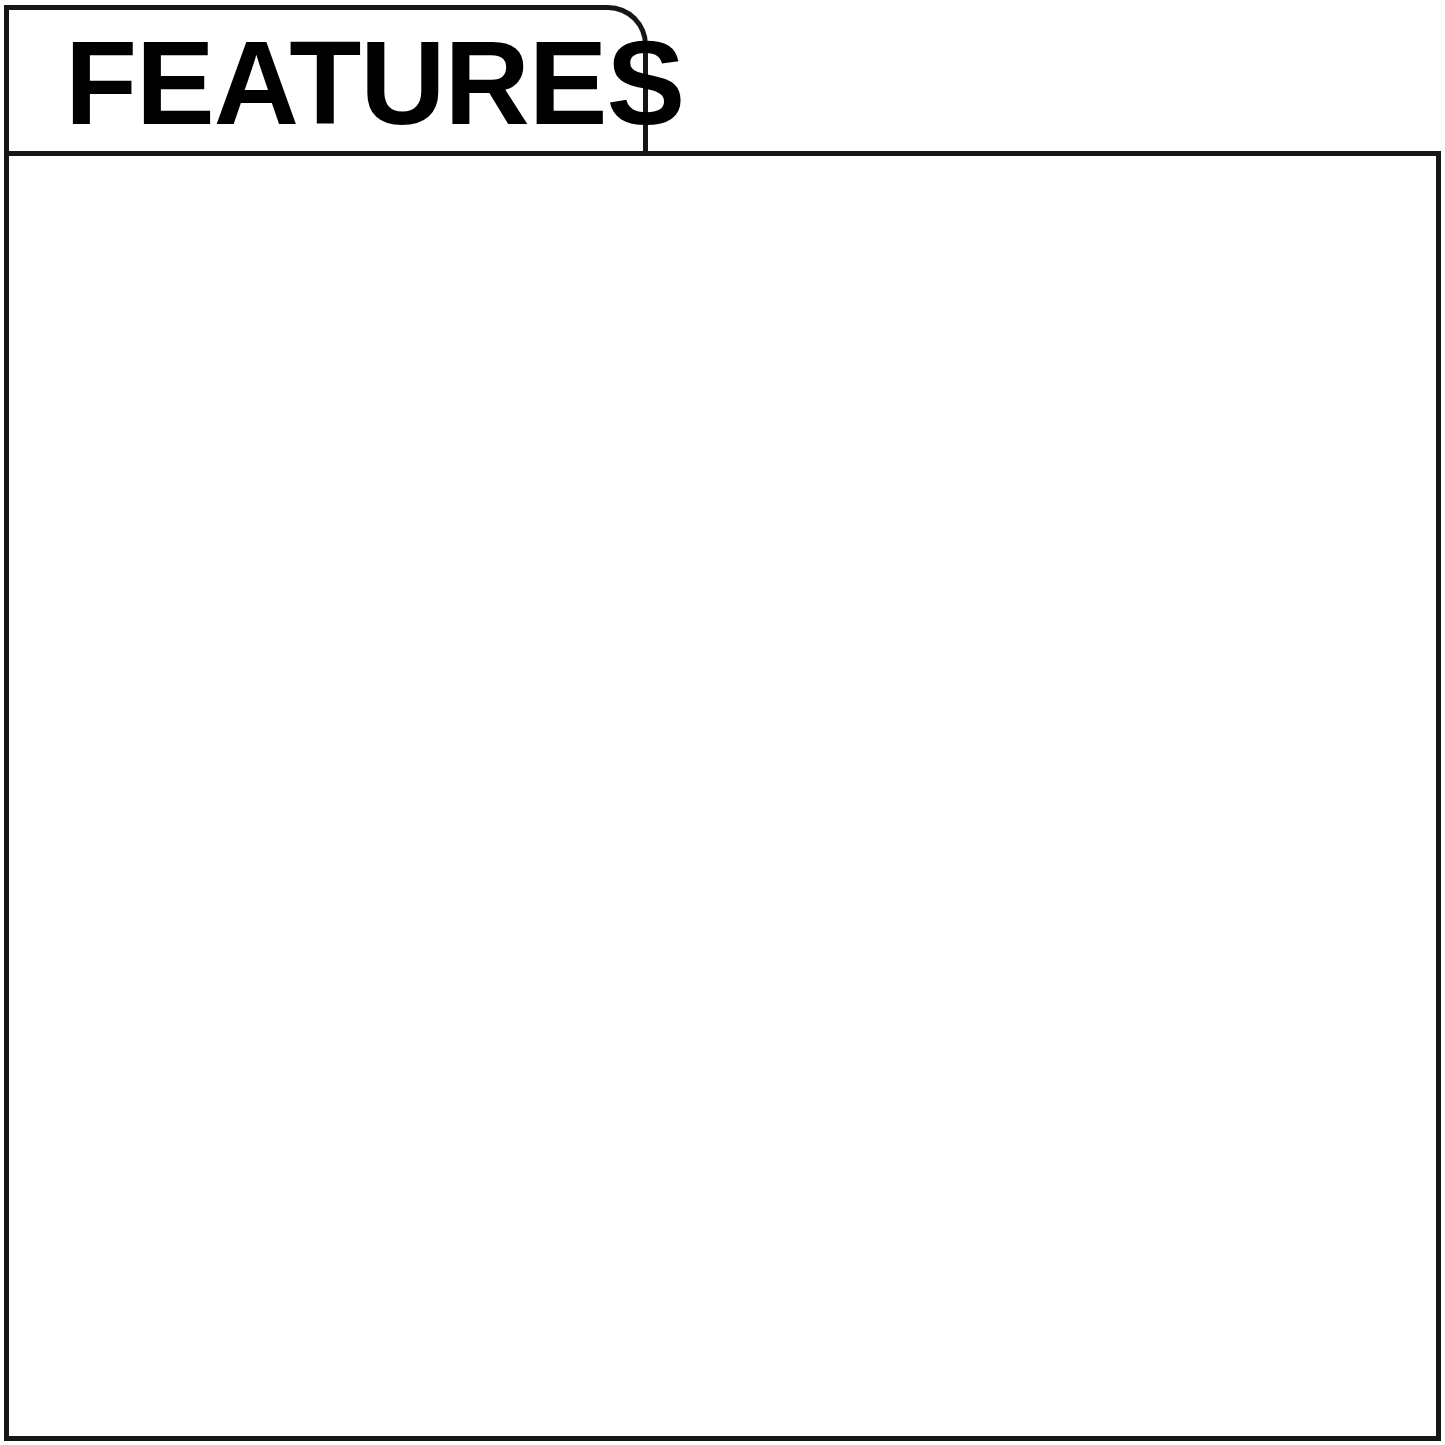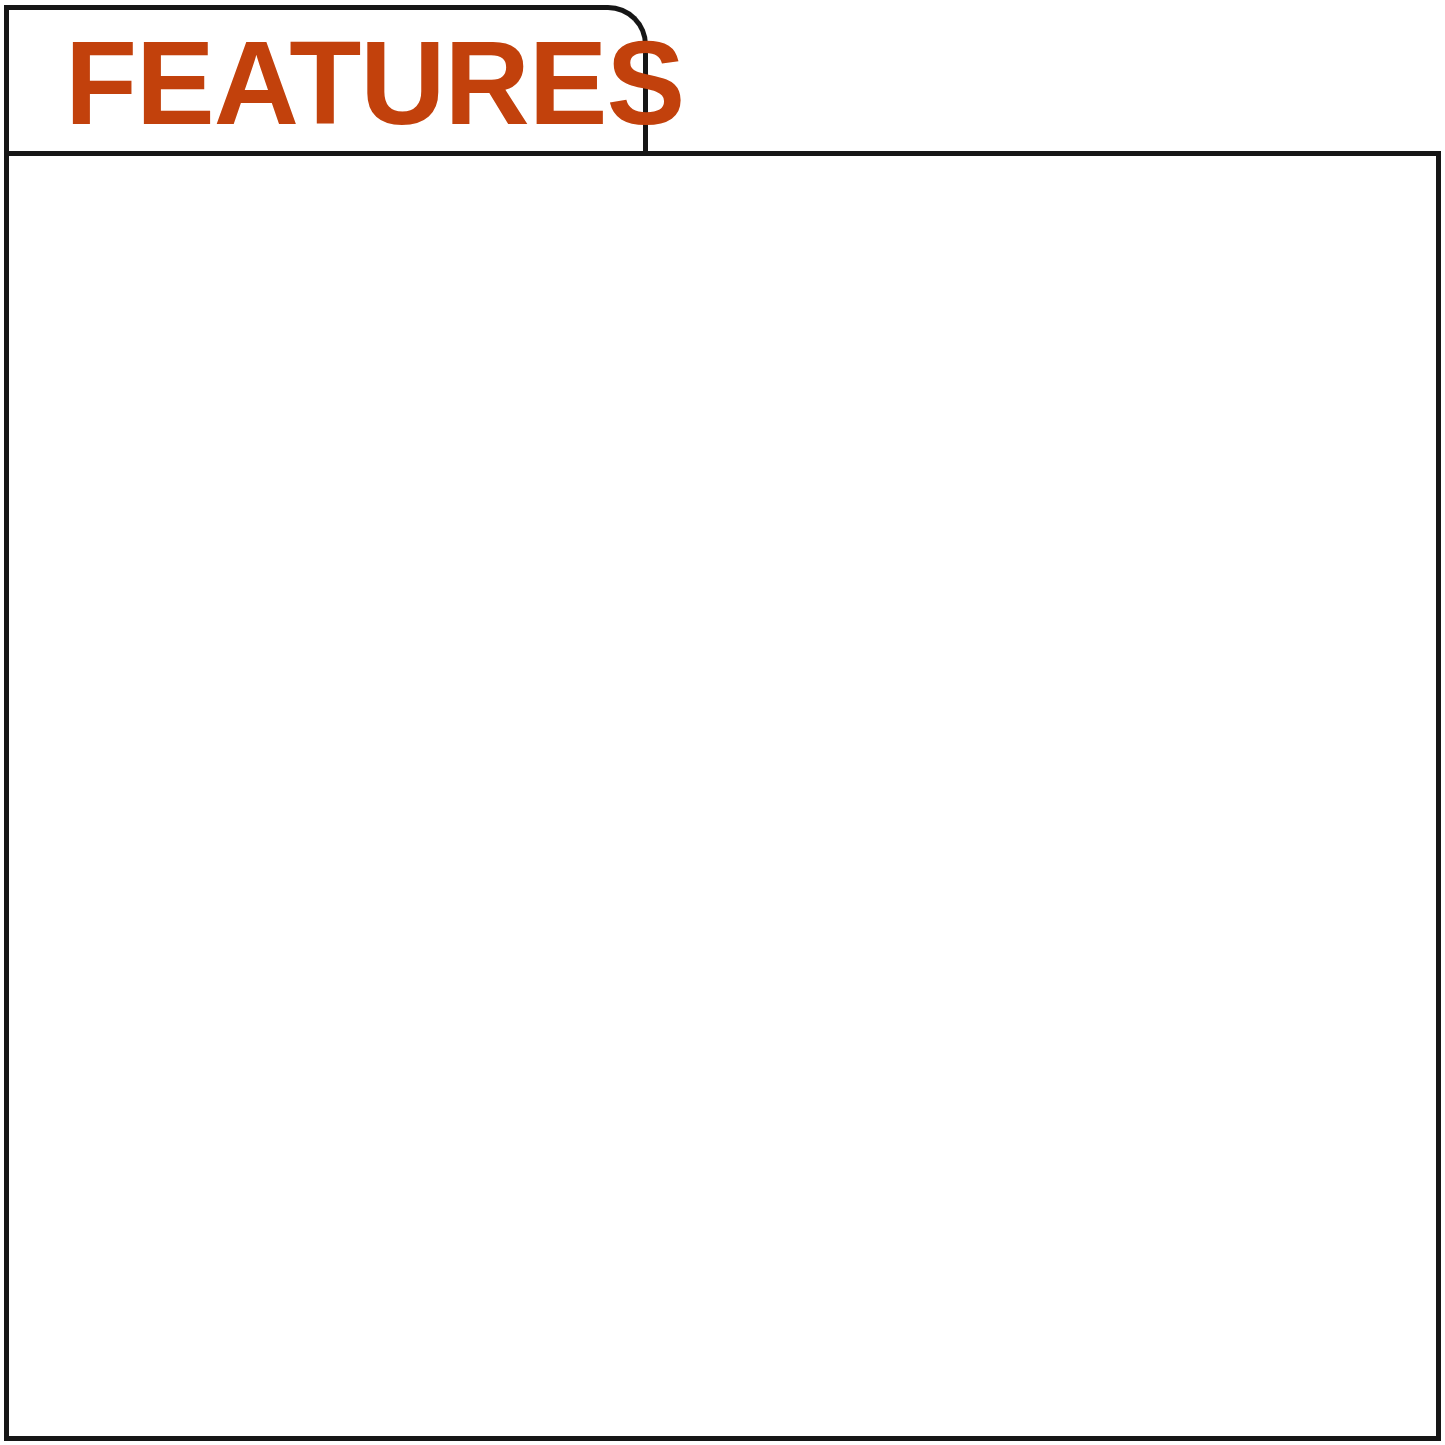--- a/index.html
+++ b/index.html
@@ -26,21 +26,21 @@
     border-top-right-radius: 40px;
     display: flex;
     align-items: center;
     padding-left: 56px;
     z-index: 2;
   }
   .features-title {
     font-size: 118px;
     font-weight: 700;
     letter-spacing: -1px;
-    color: #c2410c;
+    color: #000000;
     line-height: 1;
     padding-top: 4px;
   }
   
   .spec-box {
     position: absolute;
     left: 4px; top: 151px;
     width: 1437px; height: 1290px;
     background: #ffffff;
     border: 5px solid #161616;

